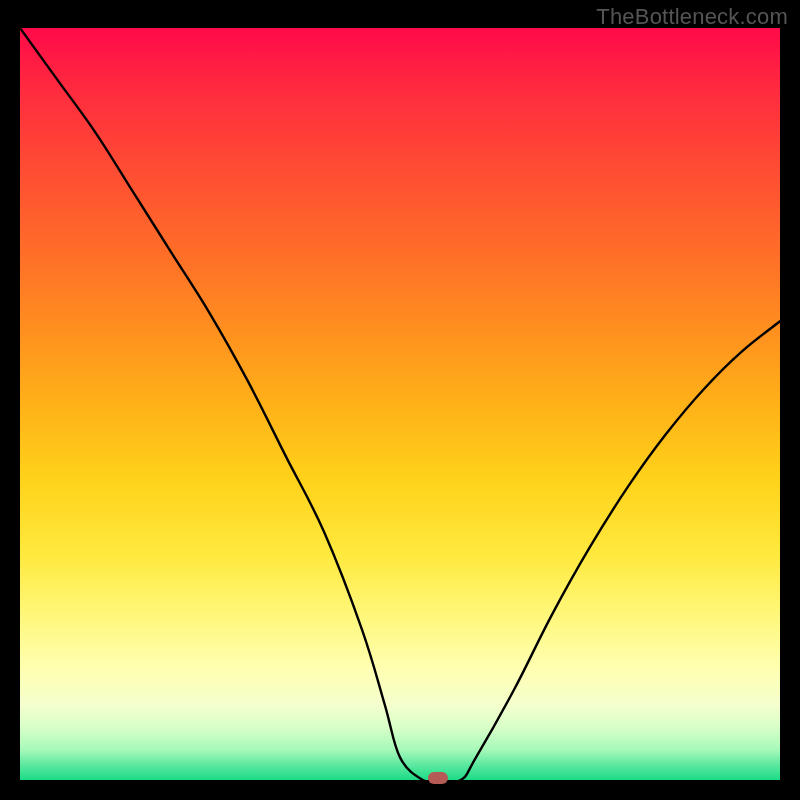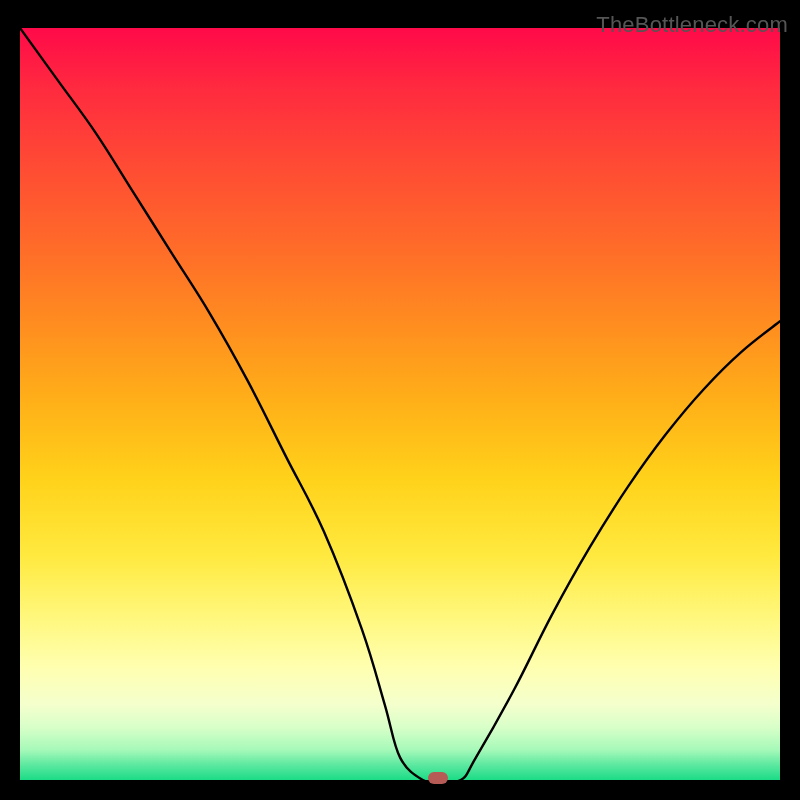--- a/index.html
+++ b/index.html
@@ -19,21 +19,20 @@
   }
   .watermark {
     position: absolute;
     top: 4px;
     right: 12px;
     color: #555;
     font-size: 22px;
     font-weight: 500;
     letter-spacing: 0.2px;
     z-index: 20;
-    margin-top: 8px;
   }
   .plot {
     position: absolute;
     left: 20px;
     top: 28px;
     width: 760px;
     height: 752px;
     
     background:
       linear-gradient(

